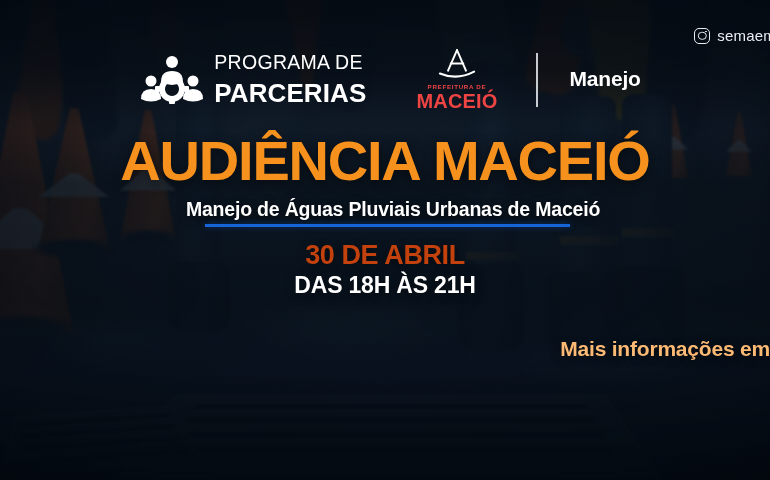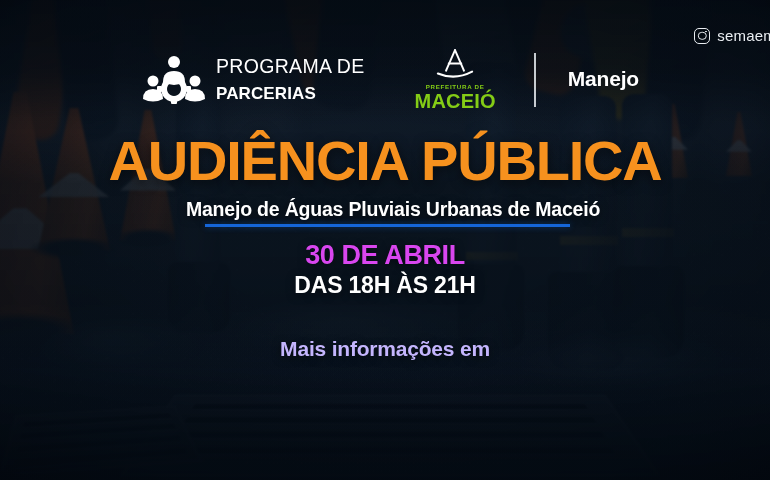--- a/index.html
+++ b/index.html
@@ -255,29 +255,29 @@
   .parcerias-mark {
     width: 62px; height: 50px;
     flex: 0 0 auto;
   }
   .parcerias-words {
     color: #ffffff;
     line-height: 1.0;
     text-align: left;
   }
   .pw1 { font-size: 19.5px; font-weight: 400; letter-spacing: .3px; }
-  .pw2 { font-size: 17px; font-weight: 800; letter-spacing: .1px; margin-top: 8px; }
+  .pw2 { font-size: 26px; font-weight: 800; letter-spacing: .1px; margin-top: 8px; }
   .pw3 { font-size: 14.5px; font-weight: 400; letter-spacing: .35px; margin-top: 2px; }
 
   .maceio {
     margin-left: 34px;
     display: flex;
     flex-direction: column;
     align-items: center;
-    color: #84cc16;
+    color: #ef4444;
   }
   .maceio-mark { width: 54px; height: 32px; }
   .maceio-pref {
     font-size: 6.2px;
     font-weight: 700;
     letter-spacing: .7px;
     margin-top: 3px;
   }
   .maceio-name {
     font-size: 20px;
@@ -338,21 +338,21 @@
     background: #1565D8;
     box-shadow: 0 0 6px rgba(21,101,216,.45);
   }
 
   
   .date {
     position: absolute;
     left: 0; right: 0;
     top: 240px;
     text-align: center;
-    color: #d946ef;
+    color: #c2410c;
     font-size: 27px;
     font-weight: 800;
     letter-spacing: -.4px;
     text-shadow: 0 2px 9px rgba(0,0,0,.55);
   }
   .time {
     position: absolute;
     left: 0; right: 0;
     top: 272px;
     text-align: center;
@@ -361,22 +361,22 @@
     font-weight: 800;
     letter-spacing: -.2px;
     text-shadow: 0 2px 9px rgba(0,0,0,.55);
   }
 
   
   .moreinfo {
     position: absolute;
     left: 0; right: 0;
     top: 337px;
-    text-align: center;
-    color: #c4b5fd;
+    text-align: right;
+    color: #fdba74;
     font-size: 21px;
     font-weight: 700;
     letter-spacing: -.2px;
     text-shadow: 0 2px 8px rgba(0,0,0,.6);
   }
 
   .urlpill {
     position: absolute;
     left: 50%;
     top: 369px;
@@ -544,21 +544,21 @@
       </div>
 
       <div class="sep"></div>
 
       <div class="cidade">
         <div>Manejo</div>
       </div>
 
     </div>
 
-    <div class="headline">AUDIÊNCIA PÚBLICA</div>
+    <div class="headline">AUDIÊNCIA MACEIÓ</div>
     <div class="subhead">Manejo de Águas Pluviais Urbanas de Maceió</div>
     <div class="rule"></div>
 
     <div class="date">30 DE ABRIL</div>
     <div class="time">DAS 18H ÀS 21H</div>
 
     <div class="moreinfo">Mais informações em</div>
 
   </div>
 </div>

